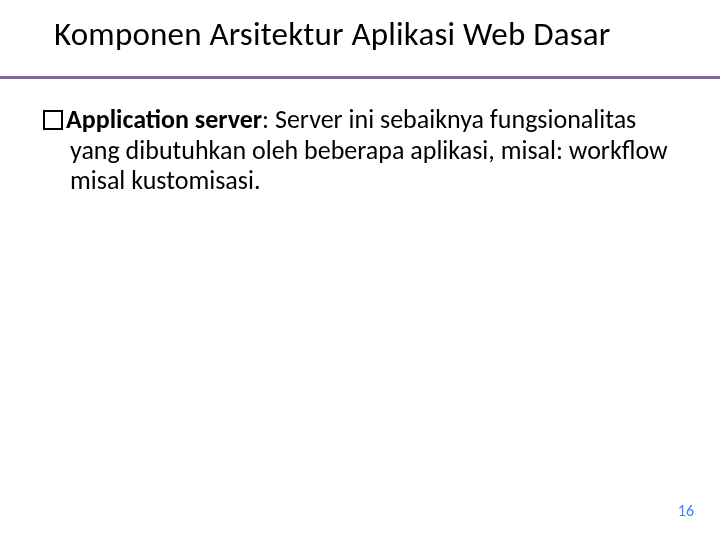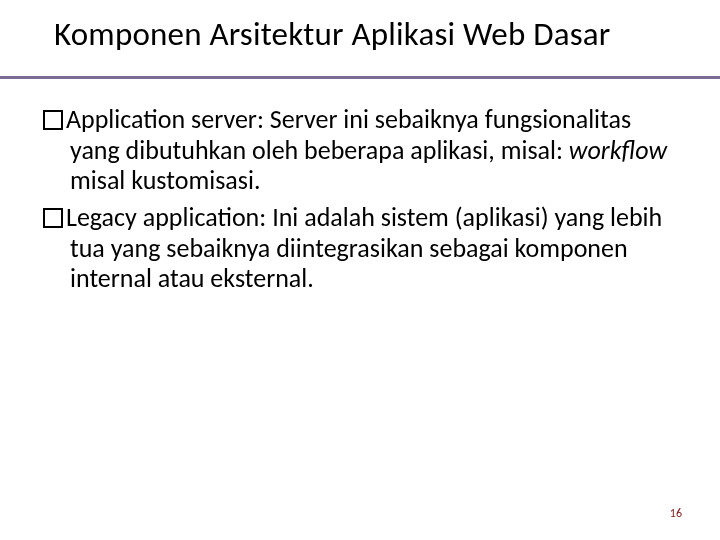--- a/index.html
+++ b/index.html
@@ -56,46 +56,43 @@
     width: 20px;
     height: 20px;
     border: 2.4px solid #000;
     box-sizing: border-box;
     vertical-align: -1px;
     margin-right: 3px;
     position: relative;
     top: 1px;
     margin-left: -1px;
   }
-  .bold { font-weight: 400; }
-  .ital { font-style: italic; }
+  .bold { font-weight: 700; }
+  .ital { }
   .pagenum {
     position: absolute;
-    right: 38px;
+    right: 26px;
     bottom: 20px;
-    font-size: 12px;
-    color: #7f1d1d;
+    font-size: 16px;
+    color: #3b82f6;
   }
 </style>
 </head>
 <body>
 
 <div class="slide">
 
   <div class="title">Komponen Arsitektur Aplikasi Web Dasar</div>
 
   <div class="rule"></div>
 
   <div class="body">
 
     <p class="item">
       <span class="bullet"></span><span class="bold">Application server</span><span>: </span><span>Server ini sebaiknya fungsionalitas yang dibutuhkan oleh beberapa aplikasi, misal: </span><span class="ital">workflow</span><span> misal kustomisasi.</span>
     </p>
 
-    <p class="item">
-      <span class="bullet"></span><span class="bold">Legacy application</span><span>: </span><span>Ini adalah sistem (aplikasi) yang lebih tua yang sebaiknya diintegrasikan sebagai komponen internal atau eksternal.</span><span class="ital"></span><span></span>
-    </p>
 
   </div>
 
   <div class="pagenum">16</div>
 
 </div>
 
 </body></html>

